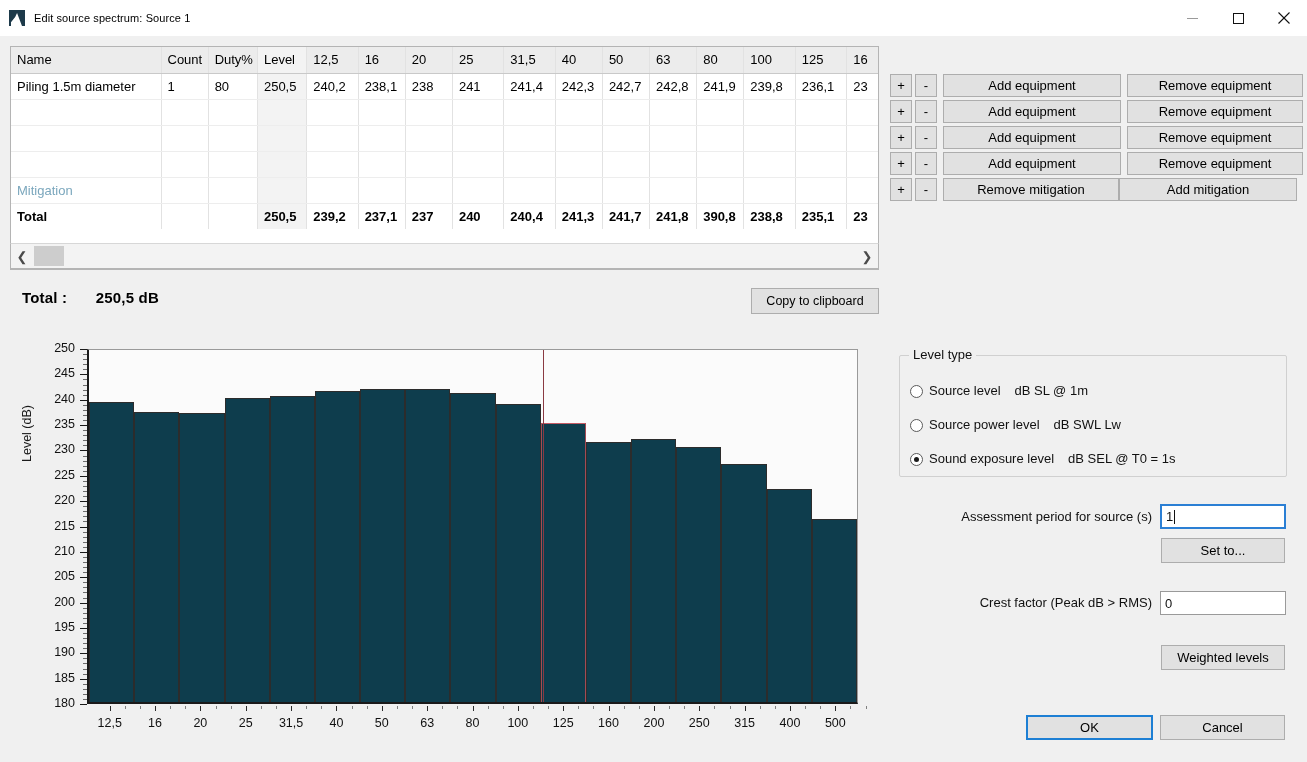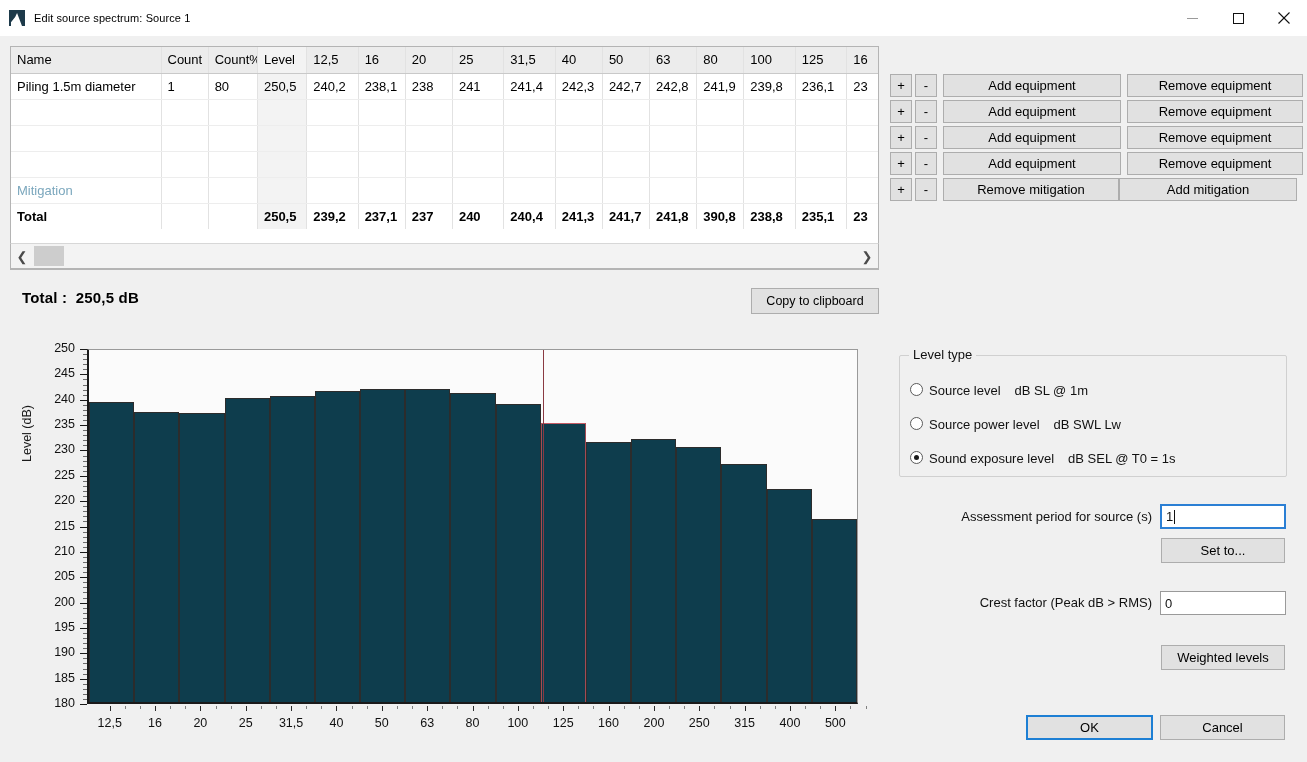--- a/index.html
+++ b/index.html
@@ -73,21 +73,21 @@
   .hscroll .arrow.right { margin-left:auto; }
   .hscroll .thumb {
     width:30px; height:20px; background:#cdcdcd; flex:none; margin-left:1px;
   }
 
   
   .total-line {
     position:absolute; left:22px; top:289px;
     font-size:15px; font-weight:bold; letter-spacing:0.2px;
   }
-  .total-line .lbl { margin-right:4px; }
+  .total-line .lbl { margin-right:24px; }
 
   .btn {
     background:#e1e1e1; border:1px solid #adadad; color:#000;
     font-family:"Liberation Sans", sans-serif; font-size:13px;
     display:flex; align-items:center; justify-content:center;
     cursor:default; padding:0;
   }
   .btn.sm { font-size:12.5px; }
   .copy-clip {
     position:absolute; left:751px; top:288px; width:128px; height:26px;
@@ -132,21 +132,21 @@
 
   
   .groupbox {
     position:absolute; left:899px; top:355px; width:388px; height:122px;
     border:1px solid #d0d0d0; border-radius:2px;
   }
   .groupbox .legend {
     position:absolute; left:9px; top:-9px; background:#f0f0f0; padding:0 4px;
     font-size:13px; color:#111;
   }
-  .radio-row { position:absolute; left:10px; display:flex; align-items:flex-start; }
+  .radio-row { position:absolute; left:10px; display:flex; align-items:flex-end; }
   .radio {
     width:13px; height:13px; border-radius:50%; border:1px solid #5a5a5a;
     background:#fff; margin-right:6px; position:relative; flex:none;
   }
   .radio.checked::after {
     content:""; position:absolute; left:3px; top:3px; width:5px; height:5px;
     border-radius:50%; background:#1a1a1a;
   }
   .radio-label { font-size:13px; color:#111; }
   .radio-unit { font-size:13px; color:#111; margin-left:14px; }
@@ -211,21 +211,21 @@
           <col style="width:44px">
         <col style="width:44px">
           <col style="width:48px">
           <col style="width:48px">
           <col style="width:52px">
       </colgroup>
       <thead>
         <tr>
           <th>Name</th>
           <th>Count</th>
-          <th>Count%</th>
+          <th>Duty%</th>
           <th class="levelcol">Level</th>
           <th>12,5</th>
           <th>16</th>
           <th>20</th>
           <th>25</th>
           <th>31,5</th>
           <th>40</th>
           <th>50</th>
           <th>63</th>
           <th>80</th>

